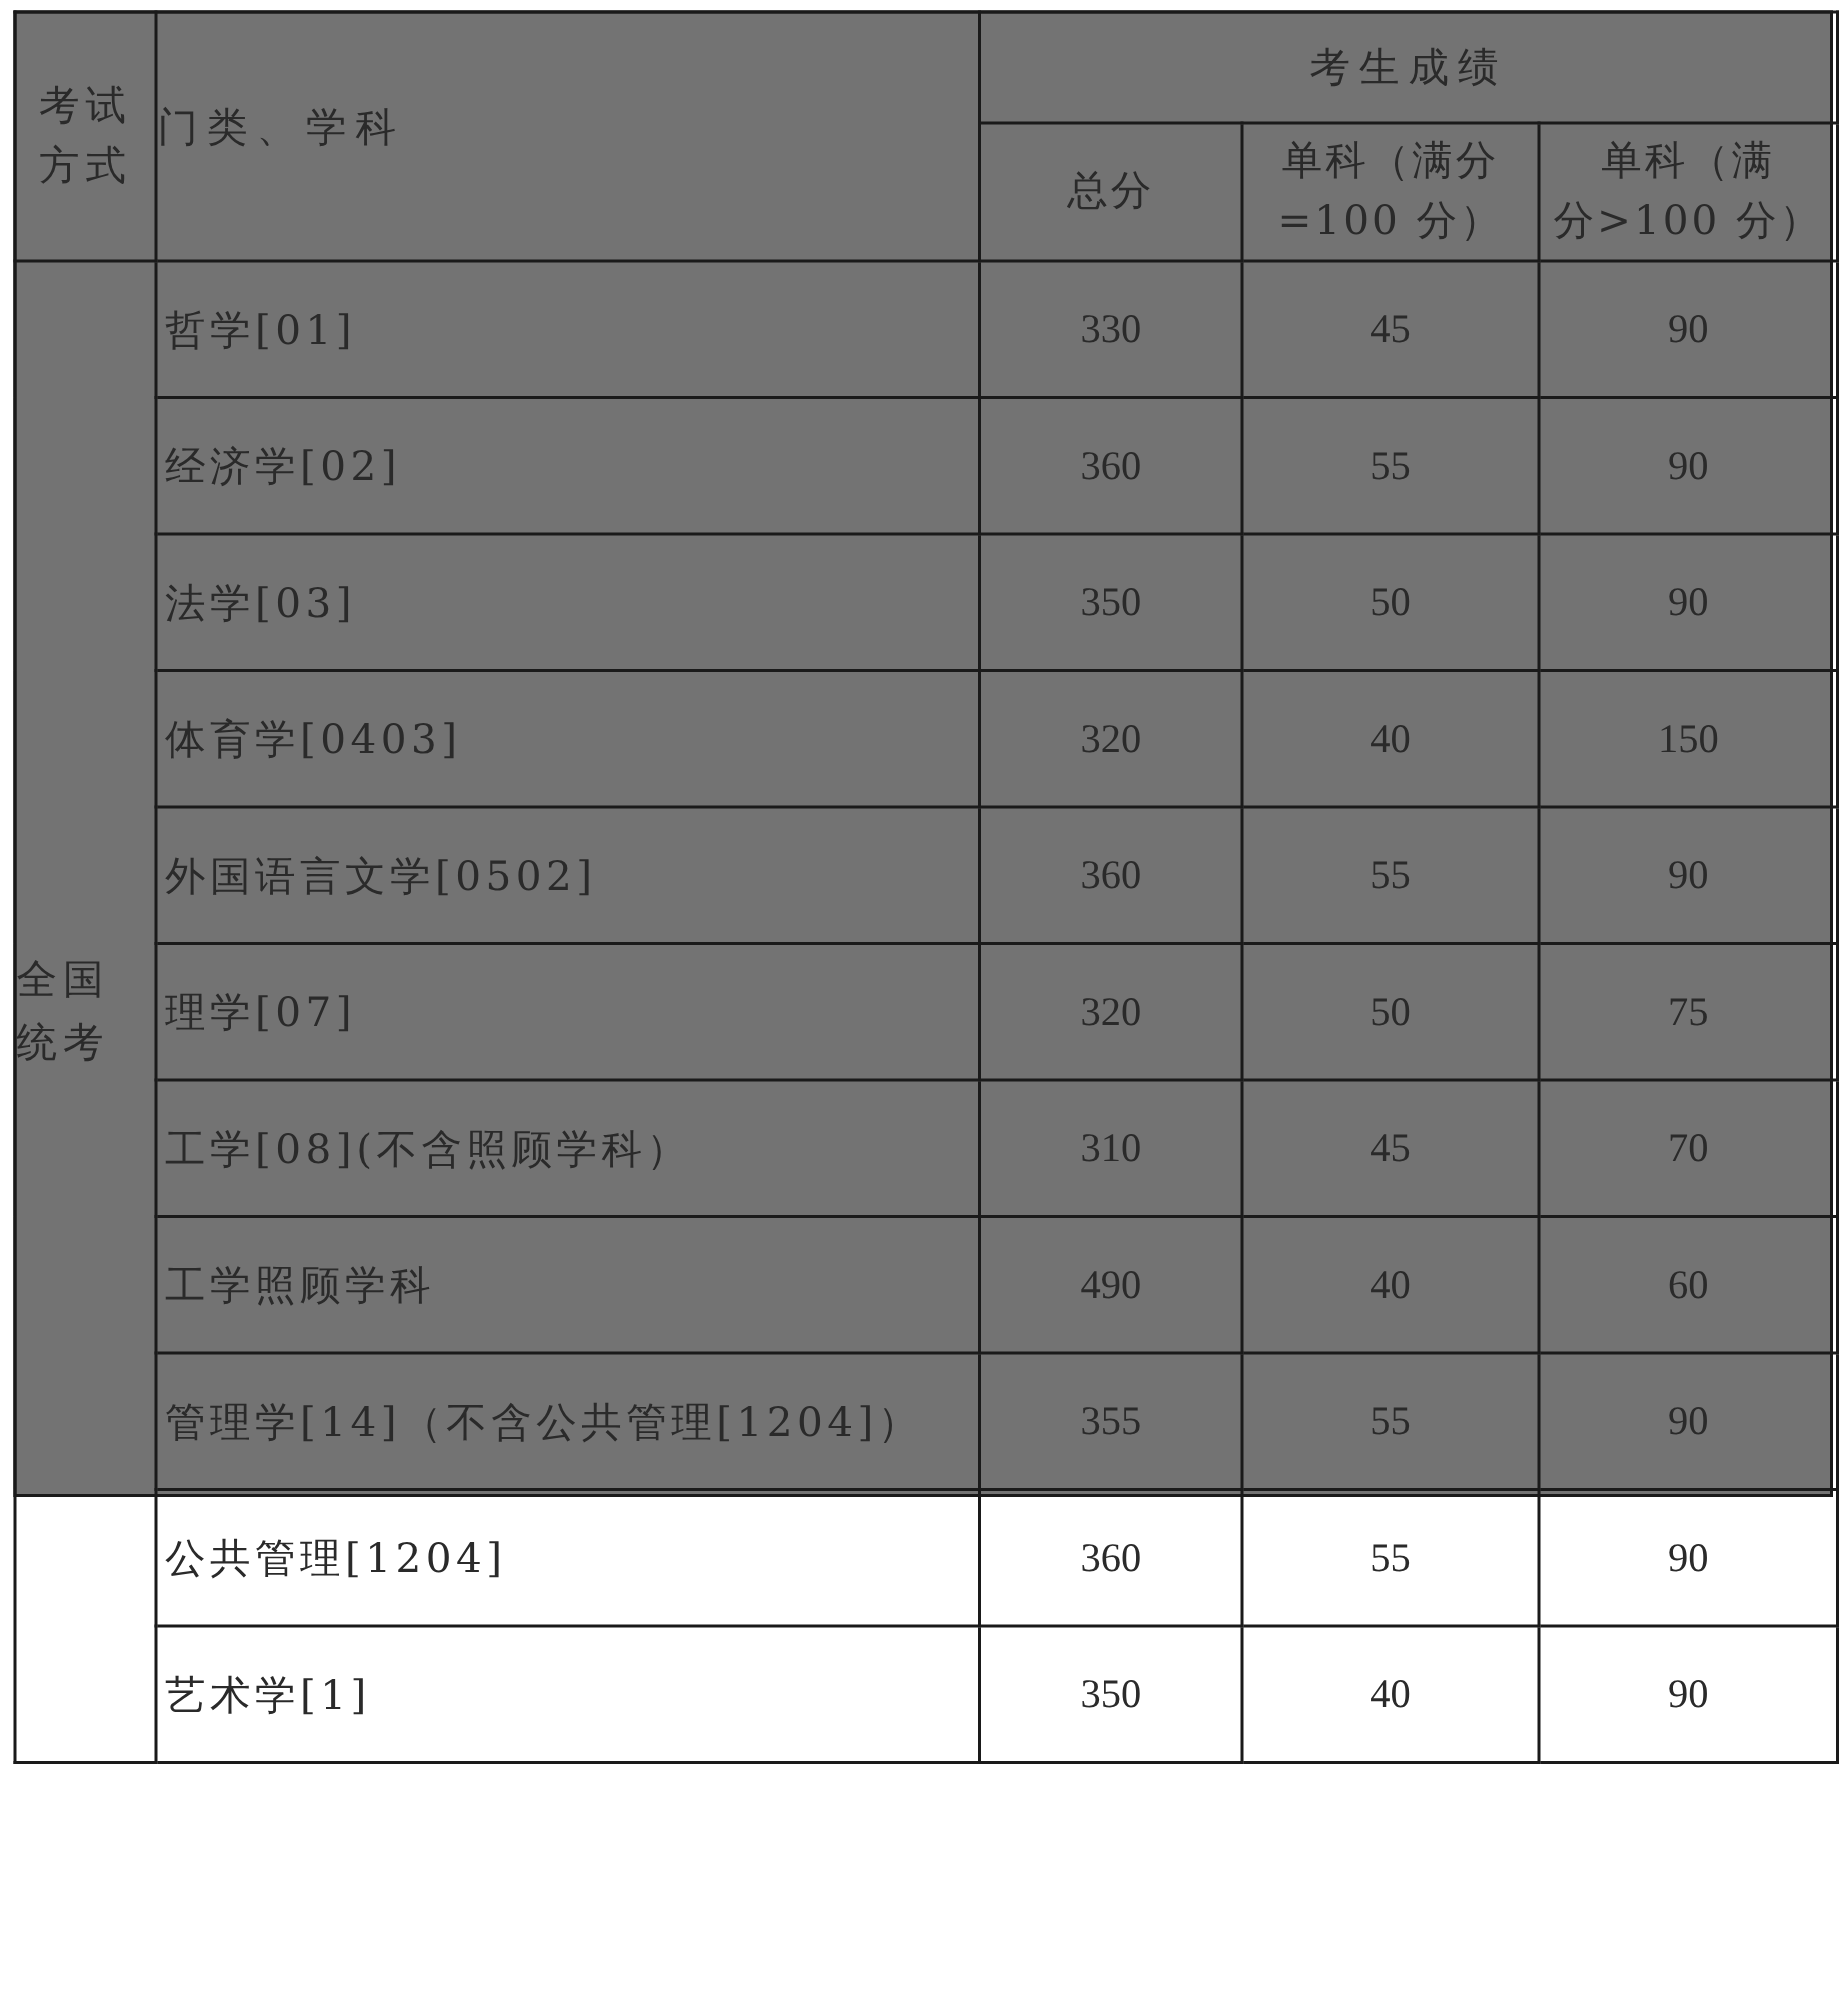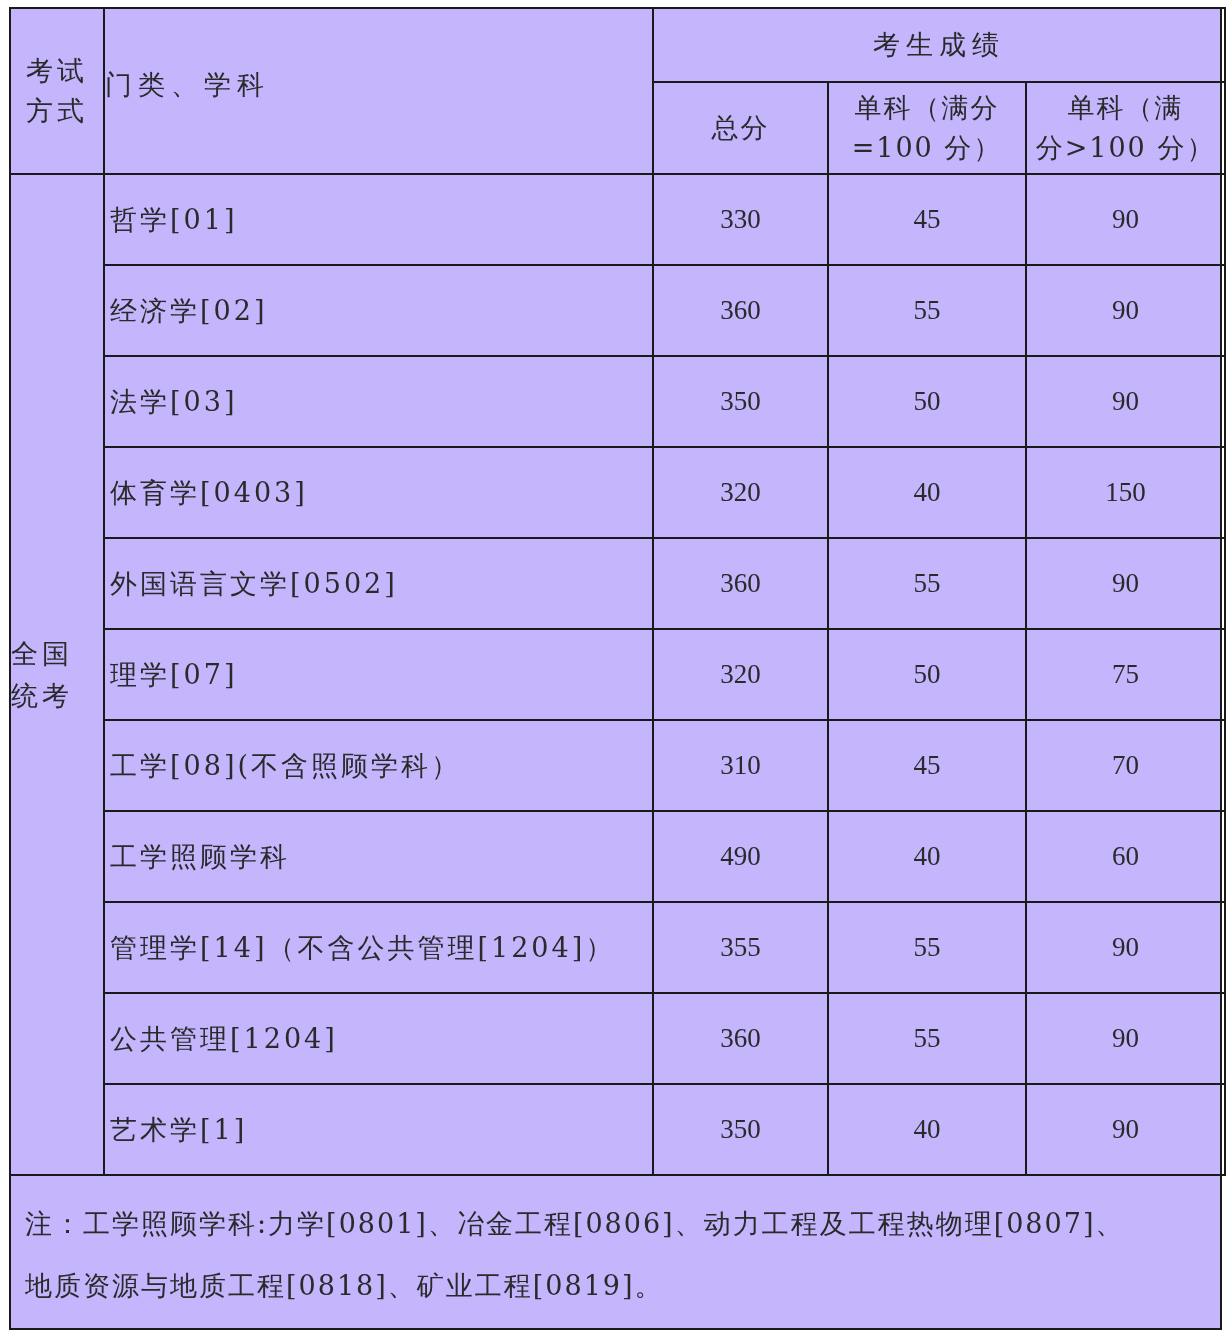--- a/index.html
+++ b/index.html
@@ -1,19 +1,19 @@
 <!DOCTYPE html>
 <html><head>
   <meta charset="utf-8">
   <style>
     html, body { margin: 0; padding: 0; background: #ffffff; }
     body { width: 1230px; height: 1336px; position: relative; overflow: hidden;
            font-family: "DejaVu Serif", "Liberation Serif", serif; color: #222; }
-    .sheet { position: absolute; left: 9px; top: 7px; width: 1213px; height: 1323px;
-             border: 2px solid #1a1a1a; box-sizing: border-box; background: #c4b5fd; }
+    .sheet { position: absolute; left: 9px; top: 7px; width: 1213px; height: 991px;
+             border: 2px solid #1a1a1a; box-sizing: border-box; background: #737373; }
     table.scores { border-collapse: collapse; position: absolute; left: -2px; top: -2px;
                    width: 1215px; table-layout: fixed; }
     table.scores td, table.scores th { border: 2px solid #1a1a1a; padding: 0; font-weight: normal;
                    font-size: 27px; color: #2a2a2a; }
     .hdr-mode { text-align: center; vertical-align: middle; line-height: 40px; letter-spacing: 4px; }
     .hdr-subject { text-align: left; vertical-align: middle; letter-spacing: 6px; padding-bottom: 12px !important; }
     .hdr-score { text-align: center; height: 72px; letter-spacing: 6px; font-family: Liberation Serif, serif; }
     .hdr-sub { text-align: center; height: 90px; line-height: 40px; letter-spacing: 2px; }
     .mode-cell { text-align: left; vertical-align: middle; line-height: 42px; letter-spacing: 4px; }
     .subj { text-align: left; padding-left: 5px !important; height: 89px; letter-spacing: 3px; }
@@ -120,17 +120,13 @@
     </tr>
     <tr>
       <td class="subj">艺术学[1]</td>
       <td class="num">350</td>
       <td class="num">40</td>
       <td class="num">90</td>
     </tr>
   </tbody>
     </table>
 
-  <div class="note">
-    <div>注：工学照顾学科:力学[0801]、冶金工程[0806]、动力工程及工程热物理[0807]、</div>
-    <div>地质资源与地质工程[0818]、矿业工程[0819]。</div>
-  </div>
 </div>
 
 </body></html>

